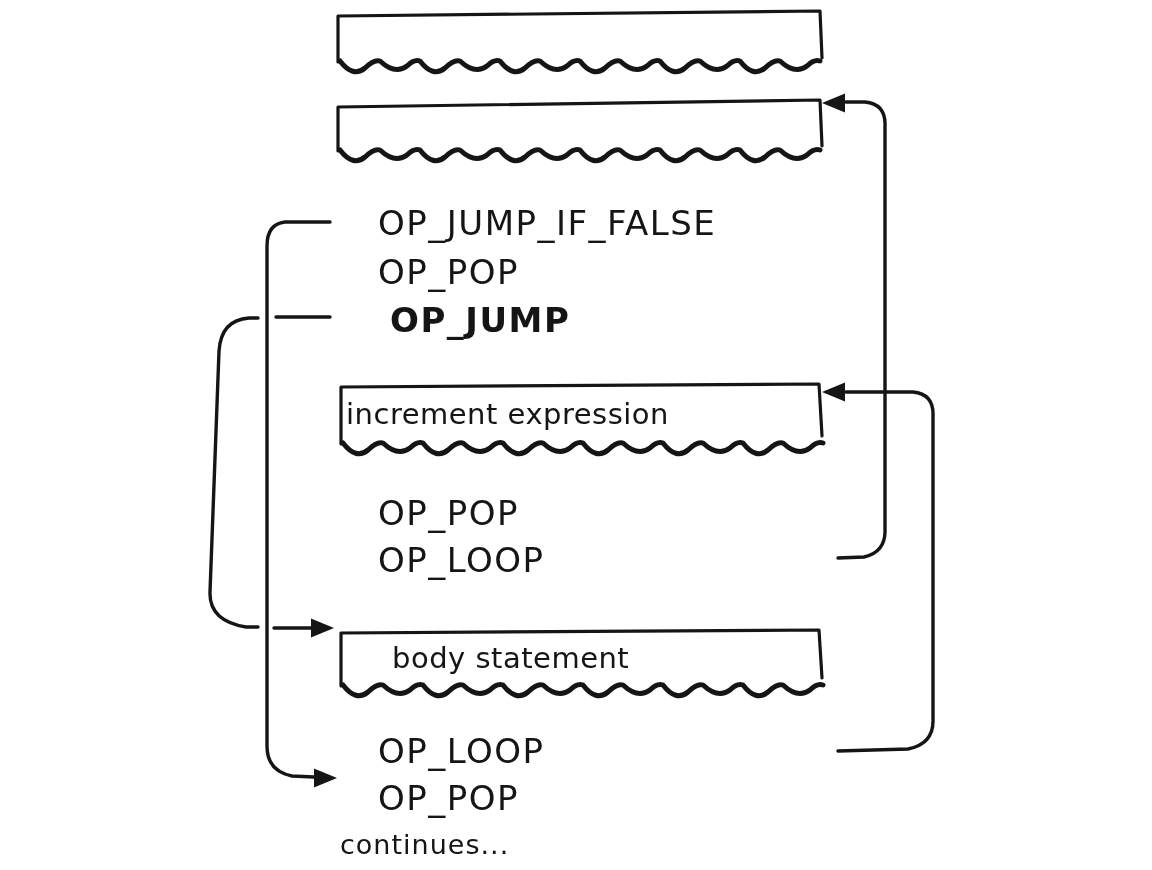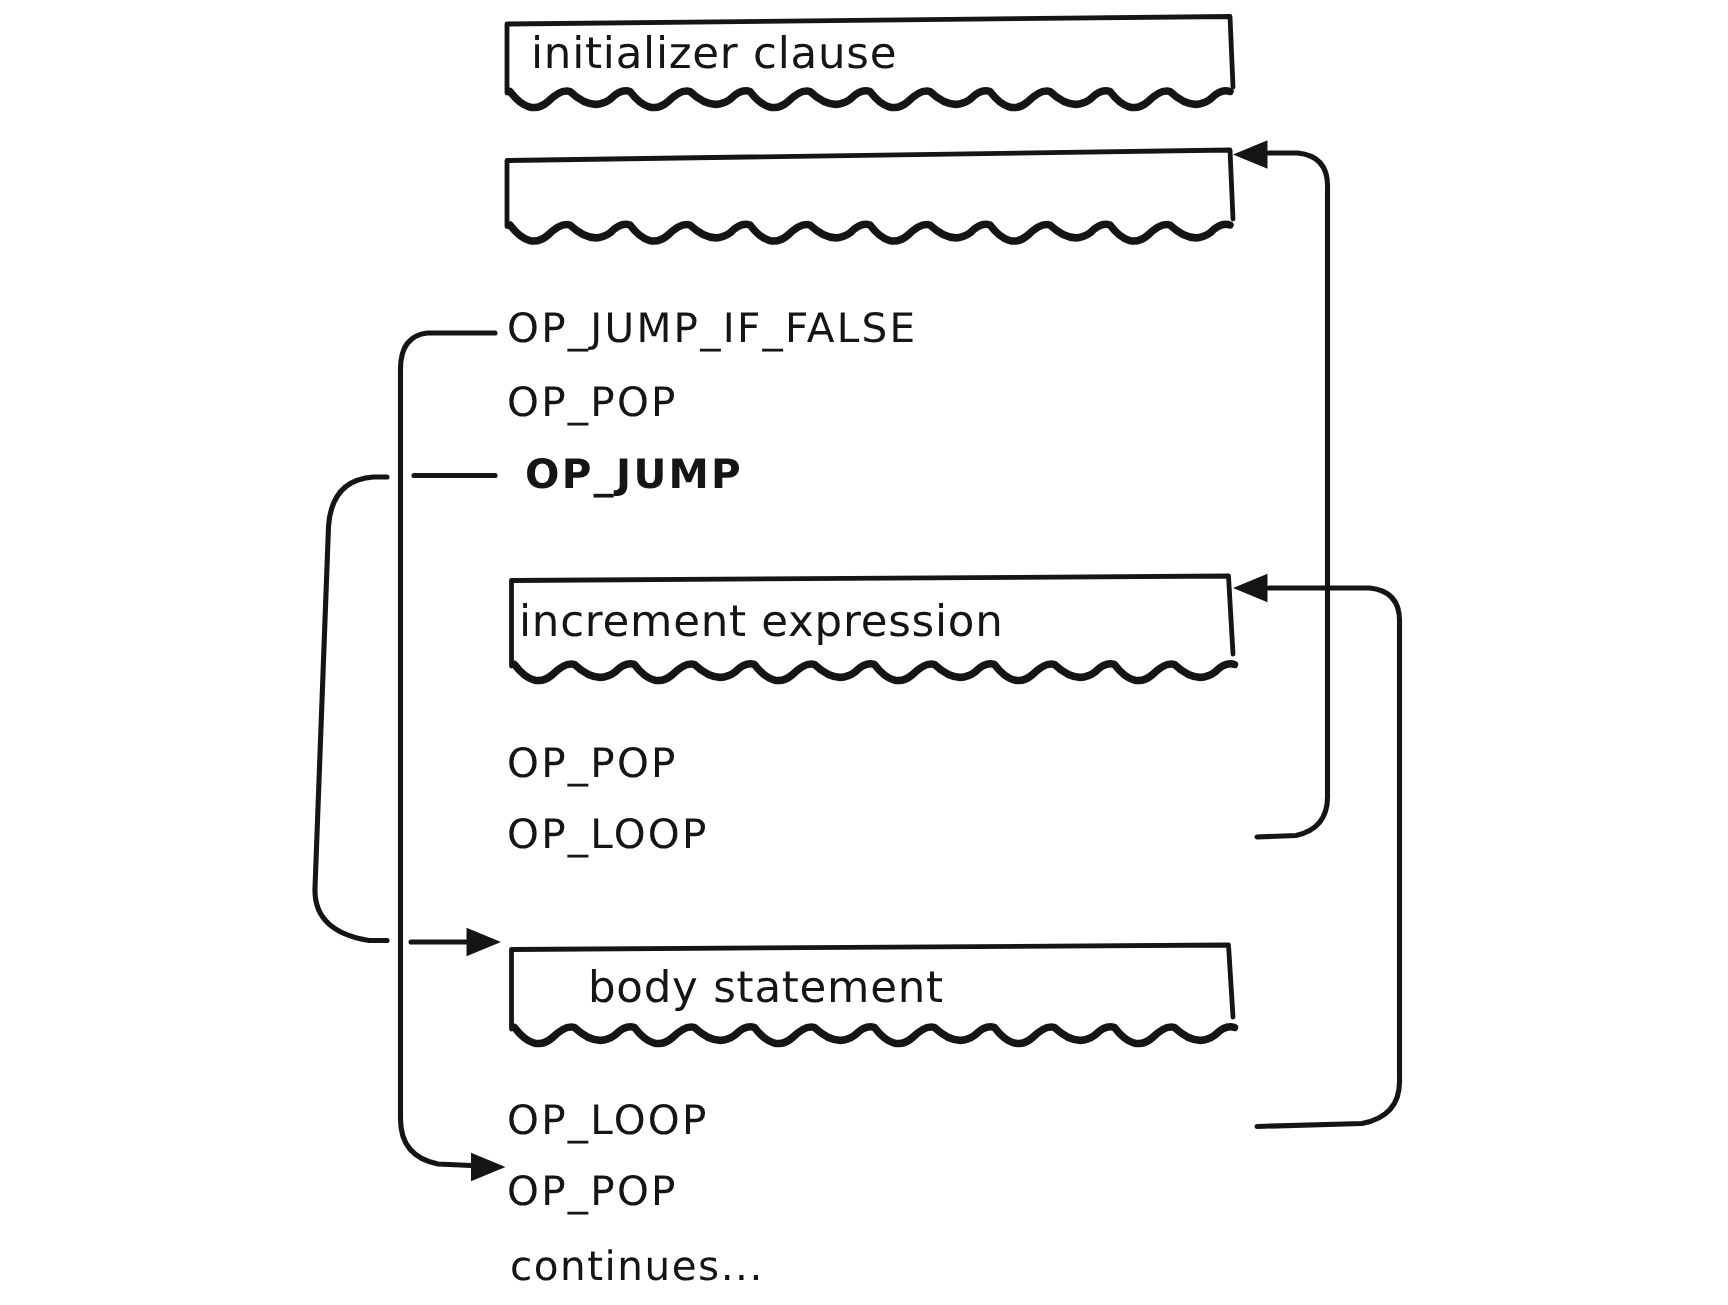--- a/index.html
+++ b/index.html
@@ -25,23 +25,24 @@
     position: absolute;
     white-space: nowrap;
     color: #151515;
     line-height: 1;
   }
   .box-label {
     font-size: 29px;
     letter-spacing: 0.5px;
   }
   .opcode {
-    font-size: 27px;
+    font-size: 34px;
     letter-spacing: 1.5px;
     font-weight: 500;
+    margin-left: 40px;
   }
   .footer-label {
     font-size: 27px;
     letter-spacing: 1px;
   }
   
 </style>
 </head>
 <body>
 
@@ -74,21 +75,20 @@
     </g>
 
     <g fill="#151515" stroke="none">
       <polygon points="334,628 311,618.5 311,637.5"></polygon>
       <polygon points="337,778 314,768.5 314,787.5"></polygon>
       <polygon points="822,103 845,93.5 845,112.5"></polygon>
       <polygon points="822,392 845,382.5 845,401.5"></polygon>
     </g>
   </svg>
 
-  <div class="label box-label" style="left:354px; top:21px;">initializer clause</div>
   <div class="label box-label" style="left:346px; top:400px;">increment expression</div>
   <div class="label box-label" style="left:358px; top:644px;margin-left:34px;">body statement</div>
 
   <div class="label opcode" style="left:338px; top:206px;">OP_JUMP_IF_FALSE</div>
   <div class="label opcode" style="left:338px; top:255px;">OP_POP</div>
   <div class="label opcode" style="left:350px; top:303px;font-weight:bold;">OP_JUMP</div>
 
   <div class="label opcode" style="left:338px; top:496px;">OP_POP</div>
   <div class="label opcode" style="left:338px; top:543px;">OP_LOOP</div>
 

